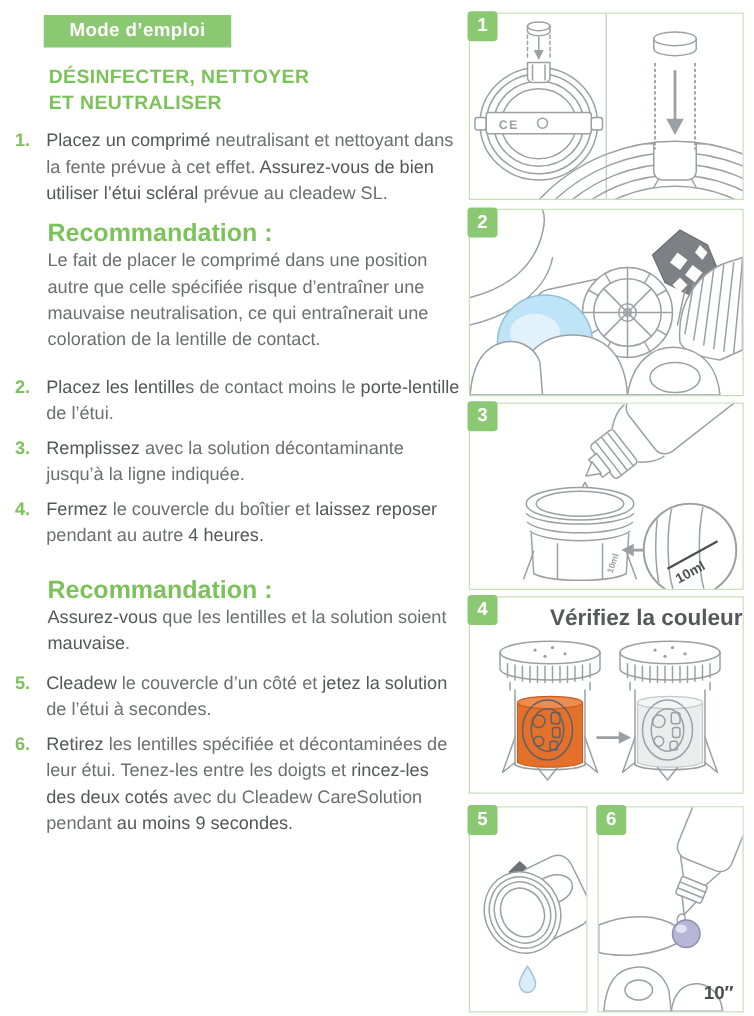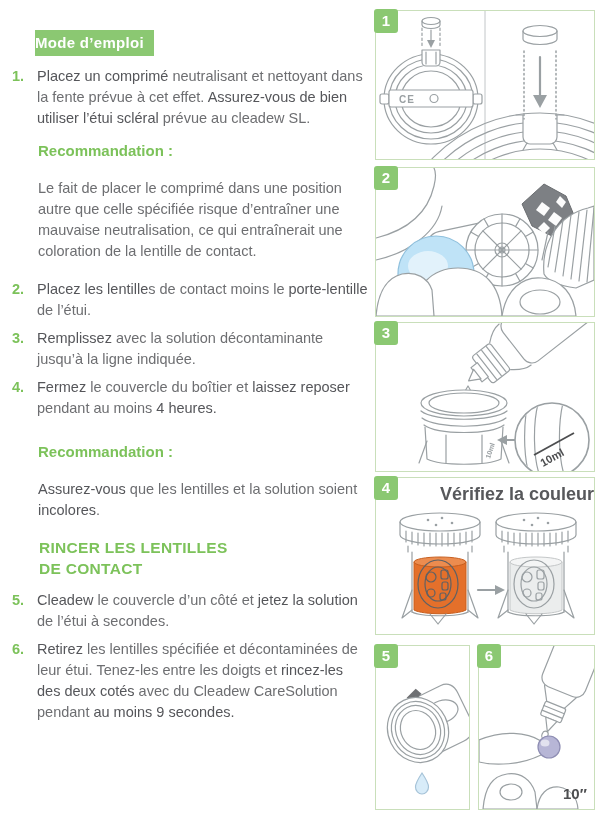--- a/index.html
+++ b/index.html
@@ -7,31 +7,31 @@
     --body:#6d6e71; --bold:#55565a; --line:#9aa0a3; --dark:#57585b;
     --orange:#e4702b; --orangedk:#c75e1e; --blue:#bfe3f7; --lavender:#b7b6d6;
     --dropblue:#d8ecf9;
   }
   *{margin:0;padding:0;box-sizing:border-box}
   body{font-family:"Liberation Sans",sans-serif;background:#fff}
   .page{position:relative;width:603px;height:813px;background:#fff;overflow:hidden}
 
   
   .leftcol{position:absolute;left:0;top:0;width:372px;padding-left:12px}
-  .badge{margin:30px 0 0 23px;width:119px;height:26px;line-height:26px;
+  .badge{margin:12px 0 0 23px;width:150px;height:26px;line-height:26px;text-align:center;
          background:var(--green);color:#fff;font-size:15px;font-weight:700;letter-spacing:.3px}
   .sec-title{margin:13px 0 0 27px;color:var(--greentxt);font-size:15.5px;font-weight:700;
              line-height:21px;white-space:pre-line;letter-spacing:.3px}
   .sec-title.second{margin-top:16px}
   .step{display:flex;margin-top:10px}
   .step .num{flex:none;width:25px;color:var(--greentxt);font-weight:700;font-size:14.5px;line-height:21px}
   .step .txt{flex:1;font-size:14.5px;line-height:21px;color:var(--body);padding-right:2px}
   .seg-b{font-weight:400;color:var(--bold)}
-  .reco-title{margin:11px 0 0 26px;color:var(--greentxt);font-size:15px;font-weight:700;line-height:21px}
-  .reco-body{margin:17px 0 0 26px;font-size:14.5px;line-height:21px;color:var(--body);padding-right:4px}
+  .reco-title{margin:11px 0 0 26px;color:var(--greentxt);font-size:20px;font-weight:700;line-height:21px}
+  .reco-body{margin:1px 0 0 26px;font-size:14.5px;line-height:21px;color:var(--body);padding-right:4px}
   .mt17{margin-top:17px}.mt7{margin-top:7px}.mt22{margin-top:22px}.mt11{margin-top:11px}
 
   
   .panel{position:absolute;background:#fff;border:1px solid var(--pborder)}
   .panel svg{position:absolute;left:0;top:0;width:100%;height:100%}
   .pnum{position:absolute;top:-2px;left:-2px;width:24px;height:24px;background:var(--green);
         color:#fff;font-size:15px;font-weight:700;text-align:center;line-height:24px;
         border-radius:3px;z-index:5}
   #p1{left:375px;top:10px;width:220px;height:150px}
   #p2{left:375px;top:167px;width:220px;height:150px}
@@ -55,47 +55,47 @@
   .tdark{fill:#4d4e50;font-family:"Liberation Sans",sans-serif;font-weight:700}
 </style>
 </head>
 <body>
 
 <div class="page">
 
   <div class="leftcol">
     <div class="badge">Mode d’emploi</div>
 
+    <div class="sec-title">DÉSINFECTER, NETTOYER
+ET NEUTRALISER</div>
 
     <div class="step">
       <span class="num">1.</span>
       <p class="txt"><span class="seg-b">Placez un comprimé</span><span> neutralisant et nettoyant dans la fente prévue à cet effet. </span><span class="seg-b">Assurez-vous de bien utiliser l’étui scléral</span><span> prévue au cleadew SL.</span></p>
     </div>
 
     <div class="reco-title">Recommandation :</div>
     <p class="reco-body"><span>Le fait de placer le comprimé dans une position autre que celle spécifiée risque d’entraîner une mauvaise neutralisation, ce qui entraînerait une coloration de la lentille de contact.</span></p>
 
     <div class="step mt17">
       <span class="num">2.</span>
       <p class="txt"><span class="seg-b">Placez les lentille</span><span>s de contact moins le </span><span class="seg-b">porte-lentille</span><span> de l’étui.</span></p>
     </div>
     <div class="step mt7">
       <span class="num">3.</span>
       <p class="txt"><span class="seg-b">Remplissez</span><span> avec la solution décontaminante jusqu’à la ligne indiquée.</span></p>
     </div>
     <div class="step mt7">
       <span class="num">4.</span>
-      <p class="txt"><span class="seg-b">Fermez</span><span> le couvercle du boîtier et </span><span class="seg-b">laissez reposer</span><span> pendant au moins </span><span class="seg-b">4 heures.</span></p>
+      <p class="txt"><span class="seg-b">Fermez</span><span> le couvercle du boîtier et </span><span class="seg-b">laissez reposer</span><span> pendant au autre </span><span class="seg-b">4 heures.</span></p>
     </div>
 
     <div class="reco-title mt22">Recommandation :</div>
-    <p class="reco-body"><span class="seg-b">Assurez-vous</span><span> que les lentilles et la solution soient </span><span class="seg-b">incolores</span><span>.</span></p>
-
-    <div class="sec-title second">RINCER LES LENTILLES
-DE CONTACT</div>
+    <p class="reco-body"><span class="seg-b">Assurez-vous</span><span> que les lentilles et la solution soient </span><span class="seg-b">mauvaise</span><span>.</span></p>
+
 
     <div class="step mt11">
       <span class="num">5.</span>
       <p class="txt"><span class="seg-b">Cleadew</span><span> le couvercle d’un côté et </span><span class="seg-b">jetez la solution</span><span> de l’étui à secondes.</span></p>
     </div>
     <div class="step mt7">
       <span class="num">6.</span>
       <p class="txt"><span class="seg-b">Retirez</span><span> les lentilles spécifiée et décontaminées de leur étui. Tenez-les entre les doigts et </span><span class="seg-b">rincez-les des deux cotés</span><span> avec du Cleadew CareSolution pendant </span><span class="seg-b">au moins 9 secondes.</span></p>
     </div>
   </div>

